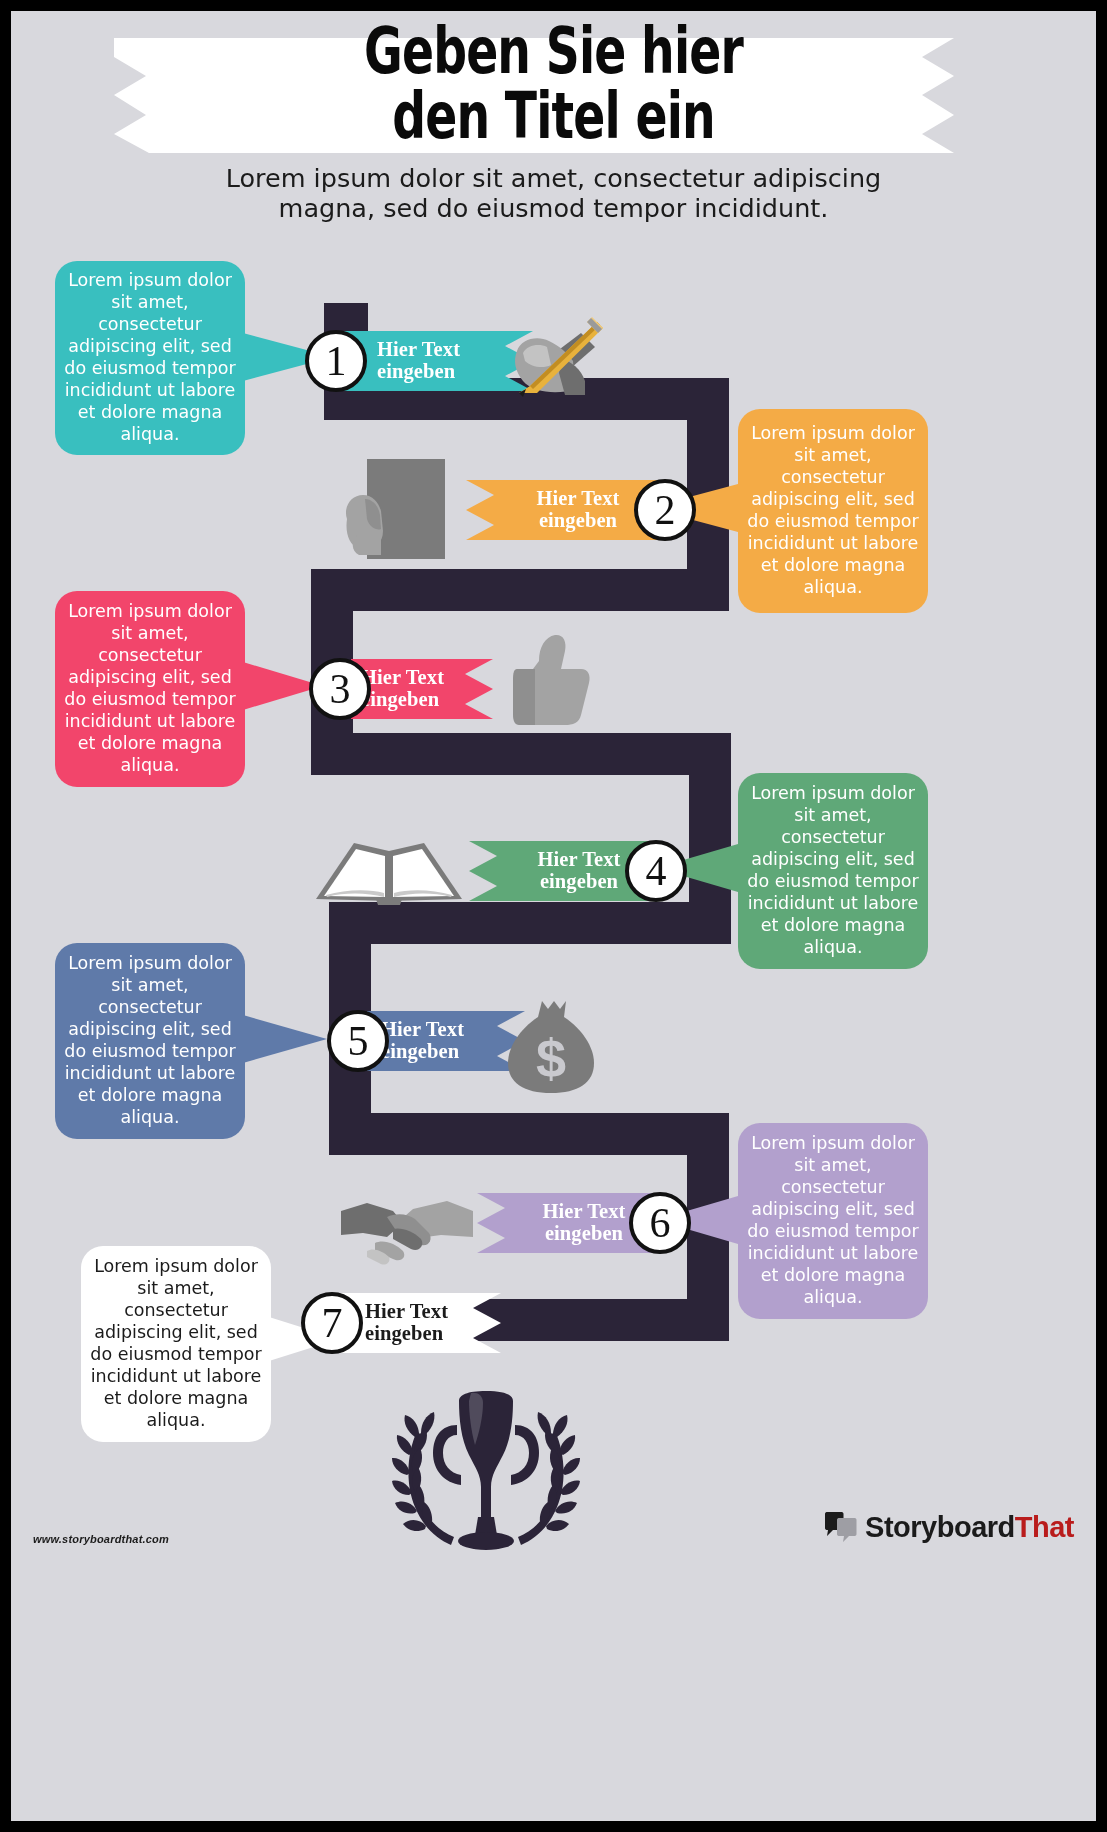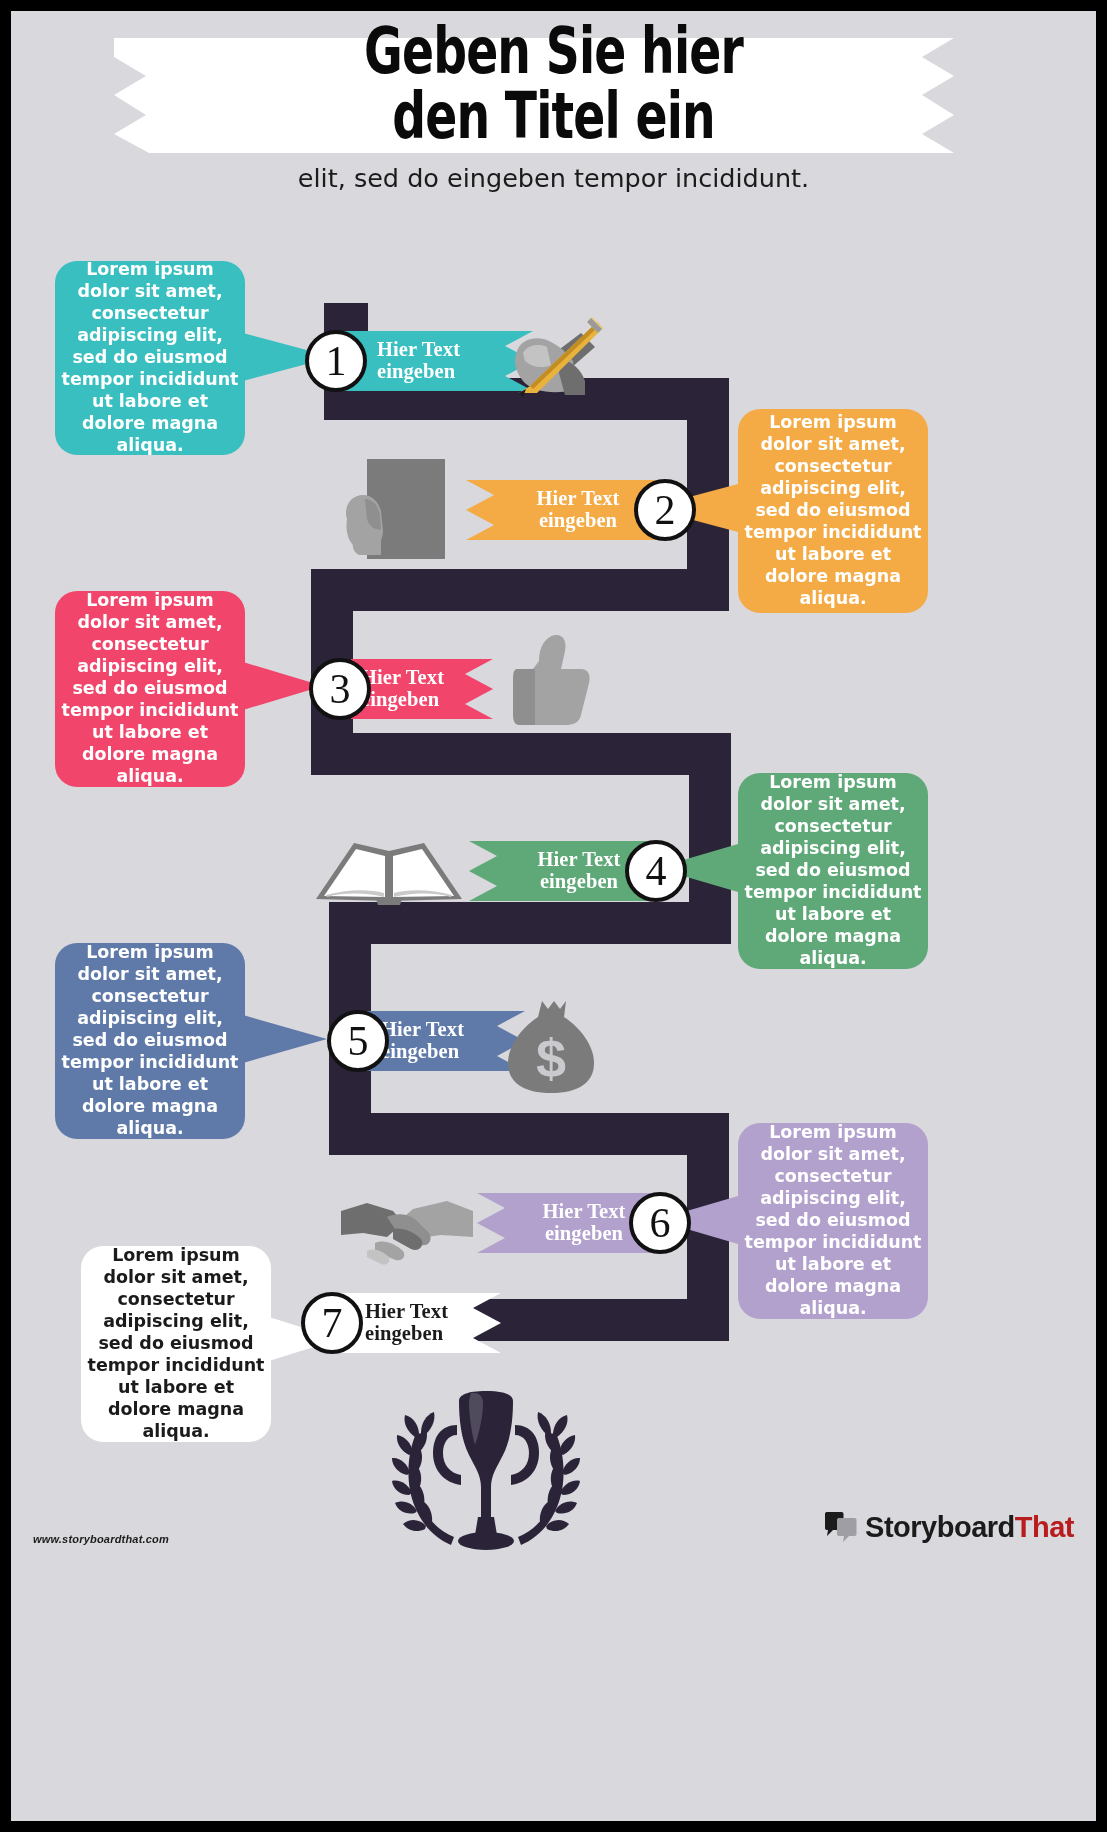--- a/index.html
+++ b/index.html
@@ -24,21 +24,21 @@
   }
 
   
   .pathwrap{position:absolute;left:0;top:0;width:1085px;height:1810px;pointer-events:none;}
 
   
   .bubble{
     position:absolute;border-radius:22px;box-sizing:border-box;
     font-family:"DejaVu Sans","Liberation Sans",sans-serif;
     font-size:17.5px;line-height:1.255;color:#fff;text-align:center;
-    padding:14px 4px;display:flex;align-items:center;justify-content:center;font-weight:bold;
+    padding:14px 4px;display:flex;align-items:center;justify-content:center;
   }
   .bubble.dark{color:#1b1b1b;}
   .tail{position:absolute;width:0;height:0;}
 
   
   .step{position:absolute;}
   .ribbon{position:absolute;top:0;left:0;height:60px;}
   .ribbon svg{display:block;height:60px;}
   .ribbon .rtext{
     position:absolute;top:0;height:60px;display:flex;flex-direction:column;
@@ -86,21 +86,22 @@
         <path fill="#ffffff" d="M0,0 L805,0 L805,0 L840,0
           L808,19 L840,38 L808,57 L840,77 L808,96 L840,115 L805,115
           L35,115 L0,96 L32,77 L0,57 L32,38 L0,19 Z"></path>
       </svg>
     </div>
     <div class="title">
       <div>Geben Sie hier</div>
       <div>den Titel ein</div>
     </div>
     <div class="subtitle">
-      <div>elit, sed do eingeben tempor incididunt.</div>
+      <div>Lorem ipsum dolor sit amet, consectetur adipiscing</div>
+      <div>magna, sed do eiusmod tempor incididunt.</div>
     </div>
 
     <svg class="pathwrap" viewBox="0 0 1085 1810" aria-hidden="true">
       <g fill="#2b2438">
 
         <rect x="313" y="292" width="44" height="108"></rect>
         <rect x="313" y="367" width="405" height="42"></rect>
         <rect x="676" y="367" width="42" height="135"></rect>
 
         <rect x="676" y="490" width="42" height="90"></rect>

